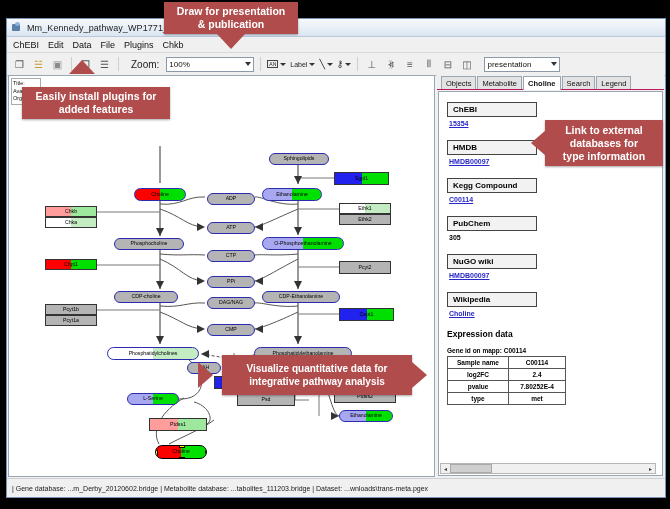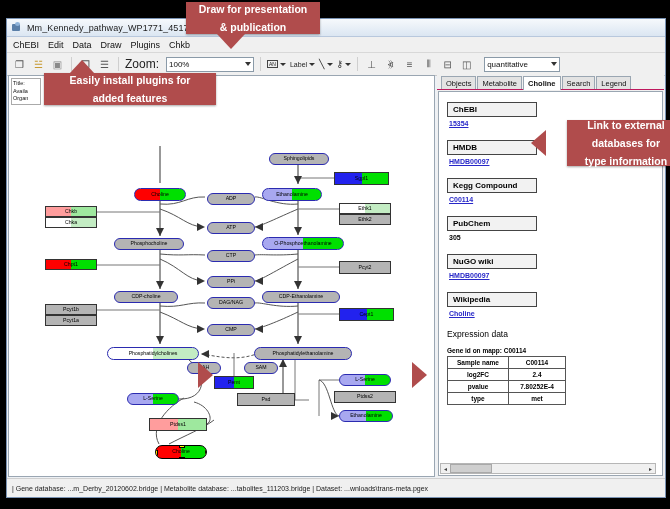--- a/index.html
+++ b/index.html
@@ -23,21 +23,21 @@
   .menubar{height:15px;background:#f0f0f0;border-bottom:1px solid #d8d8d8;
            display:flex;align-items:center;padding-left:6px;gap:9px;}
   .menu-item{font-size:9px;color:#111;cursor:default;}
 
   
   .toolbar{height:22px;background:#f0f0f0;border-bottom:1px solid #c9c9c9;
            display:flex;align-items:center;padding-left:5px;gap:4px;position:relative;}
   .tbtn{width:15px;height:15px;display:flex;align-items:center;justify-content:center;
         font-size:10px;color:#555;position:relative;}
   .sep{width:1px;height:14px;background:#cfcfcf;margin:0 2px;}
-  .zlabel{font-size:12px;color:#222;}
+  .zlabel{font-size:10px;color:#222;margin-left:6px;}
   .combo{height:13px;border:1px solid #8a9aa8;background:#fff;display:flex;align-items:center;
          font-size:8px;color:#111;padding:0 2px;position:relative;text-align:center;}
   .combo .arw{position:absolute;right:2px;top:50%;transform:translateY(-50%);
               border-left:3px solid transparent;border-right:3px solid transparent;
               border-top:4px solid #333;}
   .zoomcombo{width:82px;margin-left:3px;}
   .viscombo{width:70px;margin-left:6px;}
   .tinybtn{display:flex;align-items:center;font-size:7px;color:#222;gap:2px;}
   .caret{border-left:3px solid transparent;border-right:3px solid transparent;border-top:3px solid #333;}
 
@@ -77,21 +77,21 @@
   .tab{font-size:7.5px;padding:2px 4px 1px 4px;border:1px solid #9aa6b2;border-bottom:none;
        background:#e3e3e3;color:#111;}
   .tab.active{background:#fff;font-weight:bold;padding-bottom:2px;margin-bottom:-1px;}
   .backpage{flex:1;background:#fff;border:1px solid #9aa6b2;margin:1px;overflow:hidden;
             position:relative;padding:6px 0 0 8px;}
   .dbhead{display:inline-block;min-width:78px;border:1px solid #444;background:#f2f2f2;
           font-size:8px;font-weight:bold;color:#000;padding:2px 5px;margin-bottom:3px;}
   .dblink{font-size:7px;color:#2727c8;text-decoration:underline;display:block;
           margin:0 0 9px 2px;font-weight:bold;}
   .dbplain{font-size:7px;color:#000;display:block;margin:0 0 9px 2px;font-weight:bold;}
-  .exprhead{font-size:8.5px;font-weight:normal;color:#000;margin:12px 0 8px 0;}
+  .exprhead{font-size:8.5px;font-weight:bold;color:#000;margin:12px 0 8px 0;}
   .geneid{font-size:6.5px;font-weight:bold;color:#000;margin-bottom:2px;}
   table.expr{border-collapse:collapse;}
   table.expr td{border:1px solid #555;font-size:6.5px;font-weight:bold;color:#000;
                 text-align:center;padding:2px 4px;background:#fff;}
   table.expr td.k{width:52px;}
   table.expr td.v{width:48px;}
 
   
   .hscroll{position:absolute;left:1px;right:1px;bottom:1px;height:9px;background:#f0f0f0;
            border:1px solid #b6b6b6;display:flex;align-items:center;}
@@ -99,23 +99,23 @@
   .arrowbox{width:9px;height:9px;display:flex;align-items:center;justify-content:center;
             font-size:5px;color:#444;}
 
   
   .statusbar{position:absolute;left:0;right:0;bottom:0;height:18px;background:#f0f0f0;
              border-top:1px solid #d0d0d0;display:flex;align-items:center;padding-left:5px;}
   .statusbar span{font-size:7px;color:#1a1a1a;white-space:nowrap;}
 
   
   .callout{position:absolute;background:#b04c4c;color:#fff;font-weight:bold;
-           text-align:center;font-size:10.5px;line-height:18px;
+           text-align:center;font-size:10.5px;line-height:13px;
            display:flex;align-items:center;justify-content:center;z-index:30;
-           box-shadow:0 1px 2px rgba(0,0,0,.35);padding:3px 6px;box-sizing:border-box;margin-left:22px;}
+           box-shadow:0 1px 2px rgba(0,0,0,.35);padding:3px 6px;box-sizing:border-box;}
   .tri{position:absolute;width:0;height:0;z-index:30;}
   .tri.down{border-left:14px solid transparent;border-right:14px solid transparent;
             border-top:15px solid #b04c4c;}
   .tri.up{border-left:13px solid transparent;border-right:13px solid transparent;
           border-bottom:14px solid #b04c4c;}
   .tri.left{border-top:13px solid transparent;border-bottom:13px solid transparent;
             border-right:15px solid #b04c4c;}
   .tri.right{border-top:13px solid transparent;border-bottom:13px solid transparent;
              border-left:15px solid #b04c4c;}
 
@@ -133,21 +133,21 @@
 
     <div class="titlebar">
       <div class="tb-icon"></div>
       <div class="title-text">Mm_Kennedy_pathway_WP1771_45176.gpml</div>
     </div>
 
     <div class="menubar">
       <div class="menu-item">ChEBI</div>
       <div class="menu-item">Edit</div>
       <div class="menu-item">Data</div>
-      <div class="menu-item">Draw</div>
+      <div class="menu-item">File</div>
       <div class="menu-item">Plugins</div>
       <div class="menu-item">Chkb</div>
     </div>
 
     <div class="toolbar">
       <div class="tbtn">❐</div>
       <div class="tbtn" style="color:#c79a33">☱</div>
       <div class="tbtn" style="color:#8a8a8a">▣</div>
       <div class="sep"></div>
       <div class="tbtn">❐</div>
@@ -178,21 +178,21 @@
         <i class="caret"></i>
       </div>
       <div class="sep"></div>
       <div class="tbtn">⊥</div>
       <div class="tbtn">⦖</div>
       <div class="tbtn">≡</div>
       <div class="tbtn">⦀</div>
       <div class="tbtn">⊟</div>
       <div class="tbtn">◫</div>
       <div class="combo viscombo">
-        <span>quantitative</span>
+        <span>presentation</span>
         <i class="arw"></i>
       </div>
     </div>
 
     <div class="content">
 
       <div class="canvas-wrap">
 
         <div class="infoblk">
           <div>Title:</div>
@@ -439,30 +439,34 @@
       <span>| Gene database: ...m_Derby_20120602.bridge | Metabolite database: ...tabolites_111203.bridge | Dataset: ...wnloads\trans-meta.pgex</span>
     </div>
   </div>
 
   <div class="callout" style="left:164px;top:2px;width:134px;height:32px;">
     <span style="white-space:pre-line">Draw for presentation
 &amp; publication</span>
   </div>
   <div class="tri down" style="left:217px;top:34px;"></div>
 
-  <div class="callout" style="left:22px;top:73px;width:172px;height:32px;">
+  <div class="callout" style="left:22px;top:87px;width:148px;height:32px;">
     <span style="white-space:pre-line">Easily install plugins for
 added features</span>
   </div>
   <div class="tri up" style="left:69px;top:60px;"></div>
 
   <div class="callout" style="left:545px;top:120px;width:118px;height:46px;">
     <span style="white-space:pre-line">Link  to external
 databases  for
 type information</span>
   </div>
   <div class="tri left" style="left:531px;top:130px;"></div>
 
+  <div class="callout" style="left:222px;top:355px;width:190px;height:40px;font-size:10px;">
+    <span style="white-space:pre-line">Visualize quantitative data  for
+integrative pathway analysis</span>
+  </div>
   <div class="tri right" style="left:198px;top:362px;"></div>
   <div class="tri right" style="left:412px;top:362px;"></div>
 
 
 </div>
 
 </body></html>

